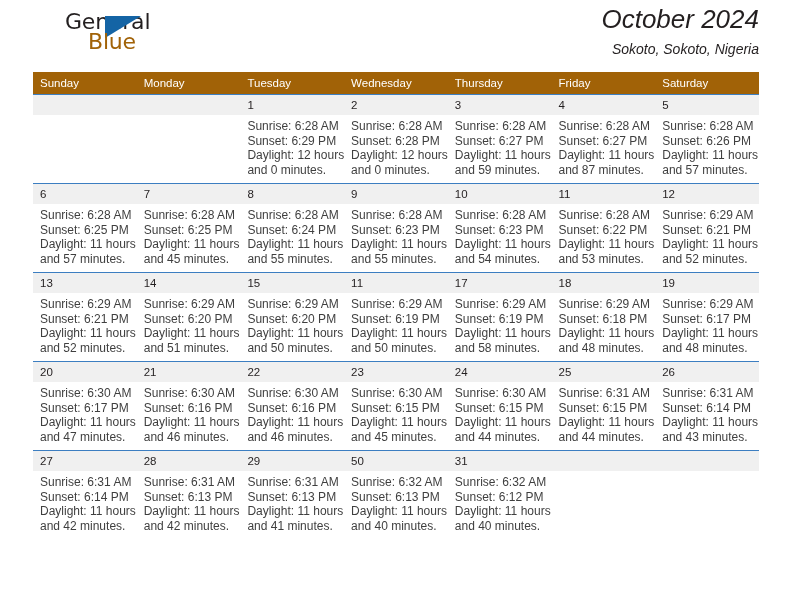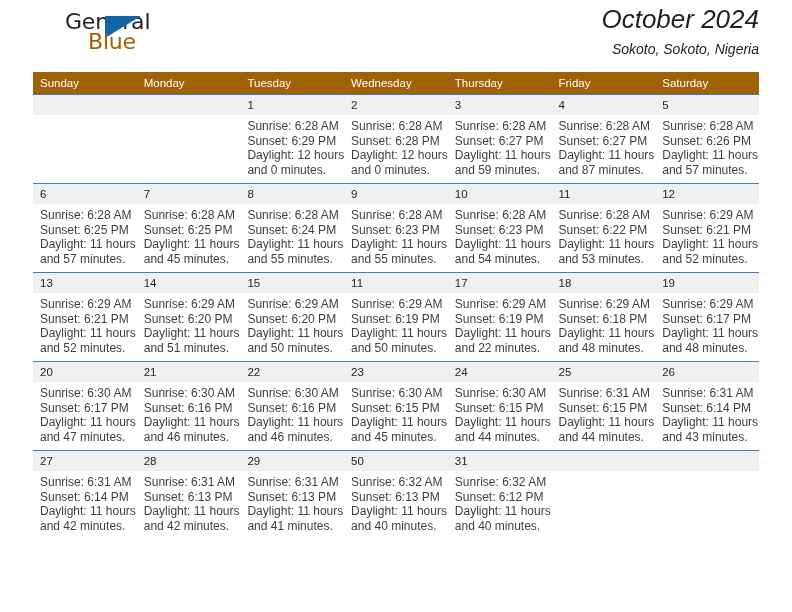--- a/index.html
+++ b/index.html
@@ -326,21 +326,21 @@
               <div>Daylight: 11 hours</div>
               <div>and 50 minutes.</div>
             </div>
           </td>
           <td class="">
             <div class="daynum">17</div>
             <div class="lines">
               <div>Sunrise: 6:29 AM</div>
               <div>Sunset: 6:19 PM</div>
               <div>Daylight: 11 hours</div>
-              <div>and 22 minutes.</div>
+              <div>and 58 minutes.</div>
             </div>
           </td>
           <td class="">
             <div class="daynum">18</div>
             <div class="lines">
               <div>Sunrise: 6:29 AM</div>
               <div>Sunset: 6:18 PM</div>
               <div>Daylight: 11 hours</div>
               <div>and 48 minutes.</div>
             </div>

